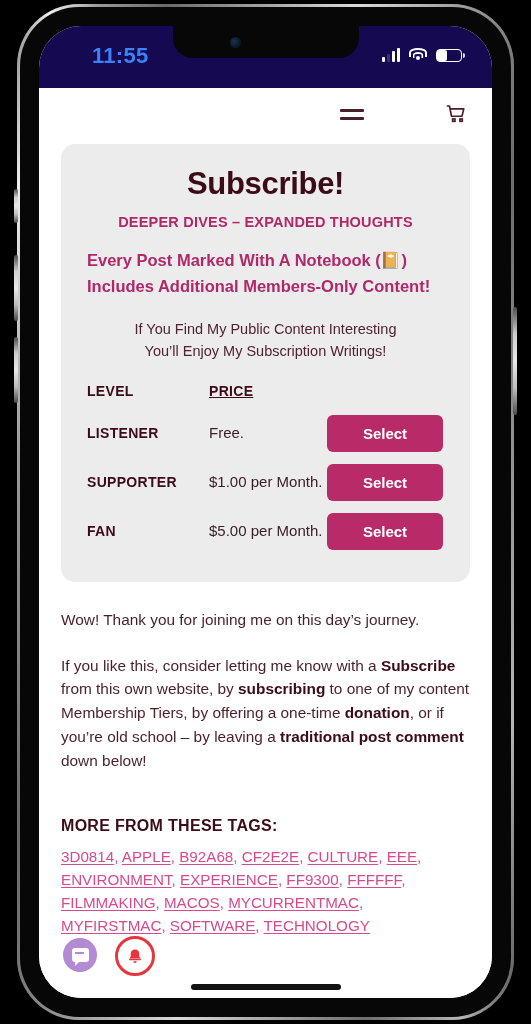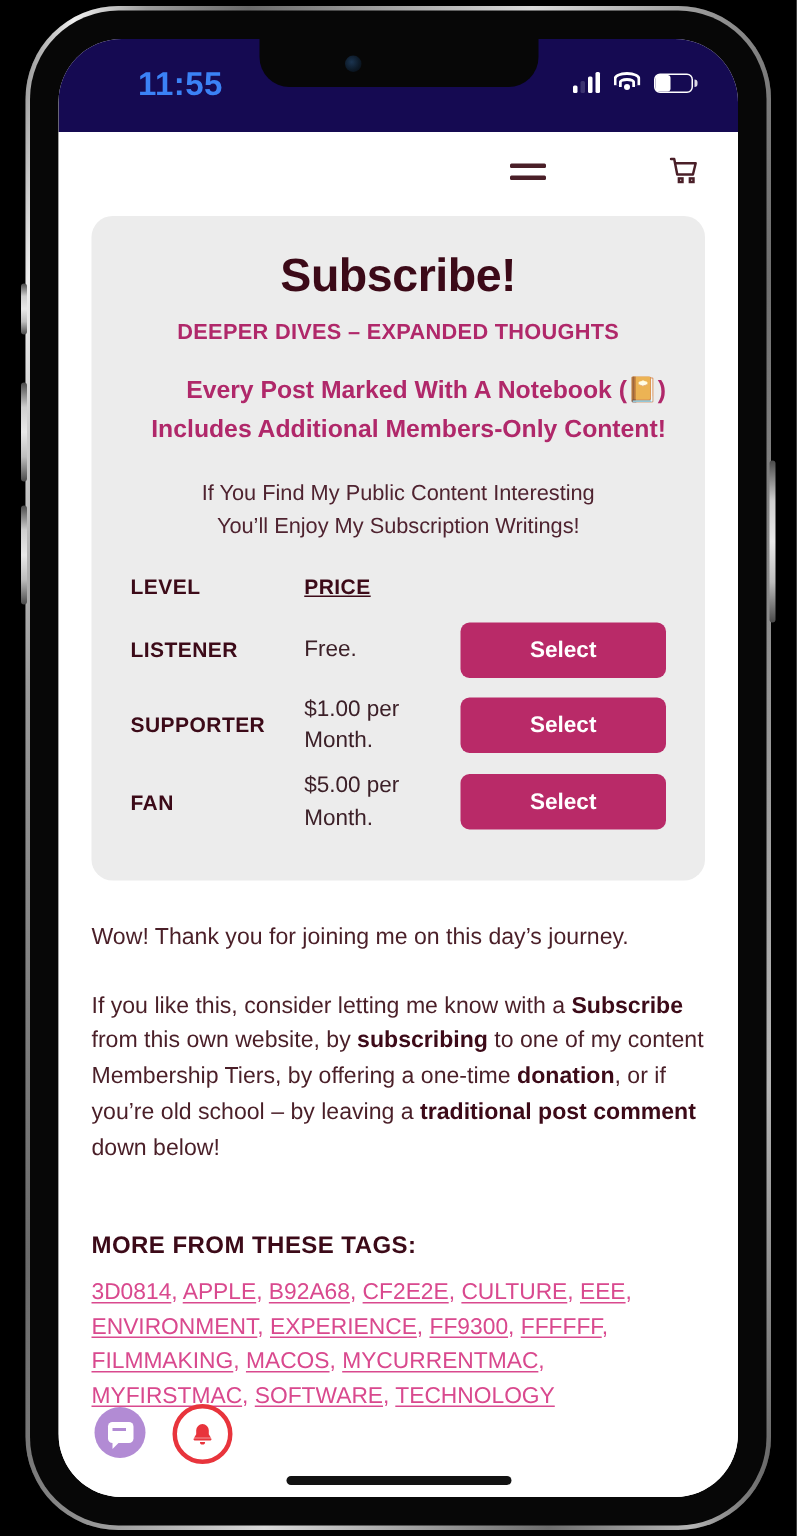--- a/index.html
+++ b/index.html
@@ -153,21 +153,21 @@
   }
   #card-heading {
     text-align: center;
     color: #3c0a18;
     font-size: 31px;
     font-weight: bold;
     letter-spacing: -.3px;
     margin-bottom: 12px;
   }
   .card-sub {
-    text-align: right;
+    text-align: left;
     color: #b0286a;
     font-size: 16.5px;
     font-weight: bold;
     line-height: 1.55;
   }
   #card-note {
     text-align: center;
     color: #4f2330;
     font-size: 14.5px;
     line-height: 1.5;
@@ -198,21 +198,21 @@
     letter-spacing: .3px;
   }
   .cell-price {
     color: #3c2028;
     font-size: 15px;
     line-height: 1.45;
     padding-right: 8px;
   }
   .select-button {
     display: block;
-    width: 137px;
+    width: 116px;
     padding: 10px 14px;
     background: #b92a68;
     color: #ffffff;
     font-size: 15px;
     font-weight: bold;
     border: none;
     border-radius: 6px;
     cursor: pointer;
     text-align: center;
     font-family: "Liberation Sans", sans-serif;

